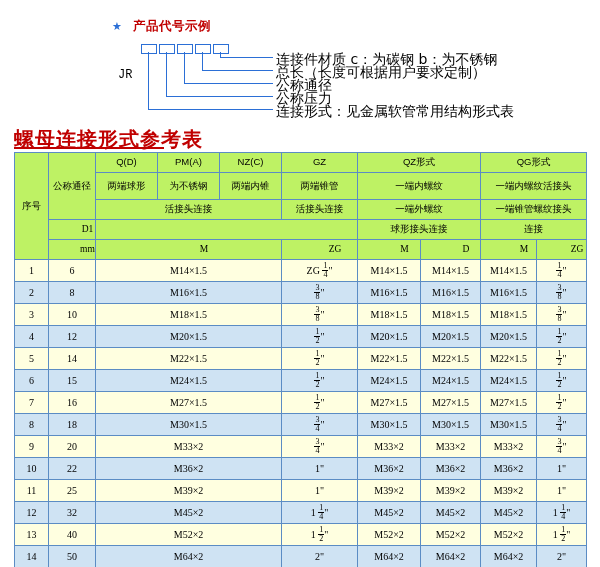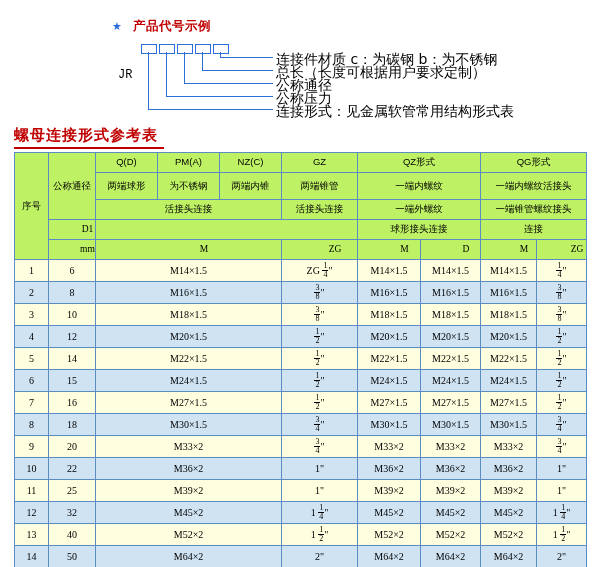--- a/index.html
+++ b/index.html
@@ -60,21 +60,21 @@
   .leg{
     position:absolute;
     font-size:14px;
     color:#000;
     white-space:nowrap;
   }
   
   .sec-title{
     position:absolute;
     left:14px;top:126px;
-    font-size:15px;
+    font-size:20px;
     font-weight:bold;
     color:#c00000;
     letter-spacing:1px;
   }
   .sec-underline{
     position:absolute;
     left:14px;top:147px;
     width:150px;height:2px;
     background:#c00000;
   }

